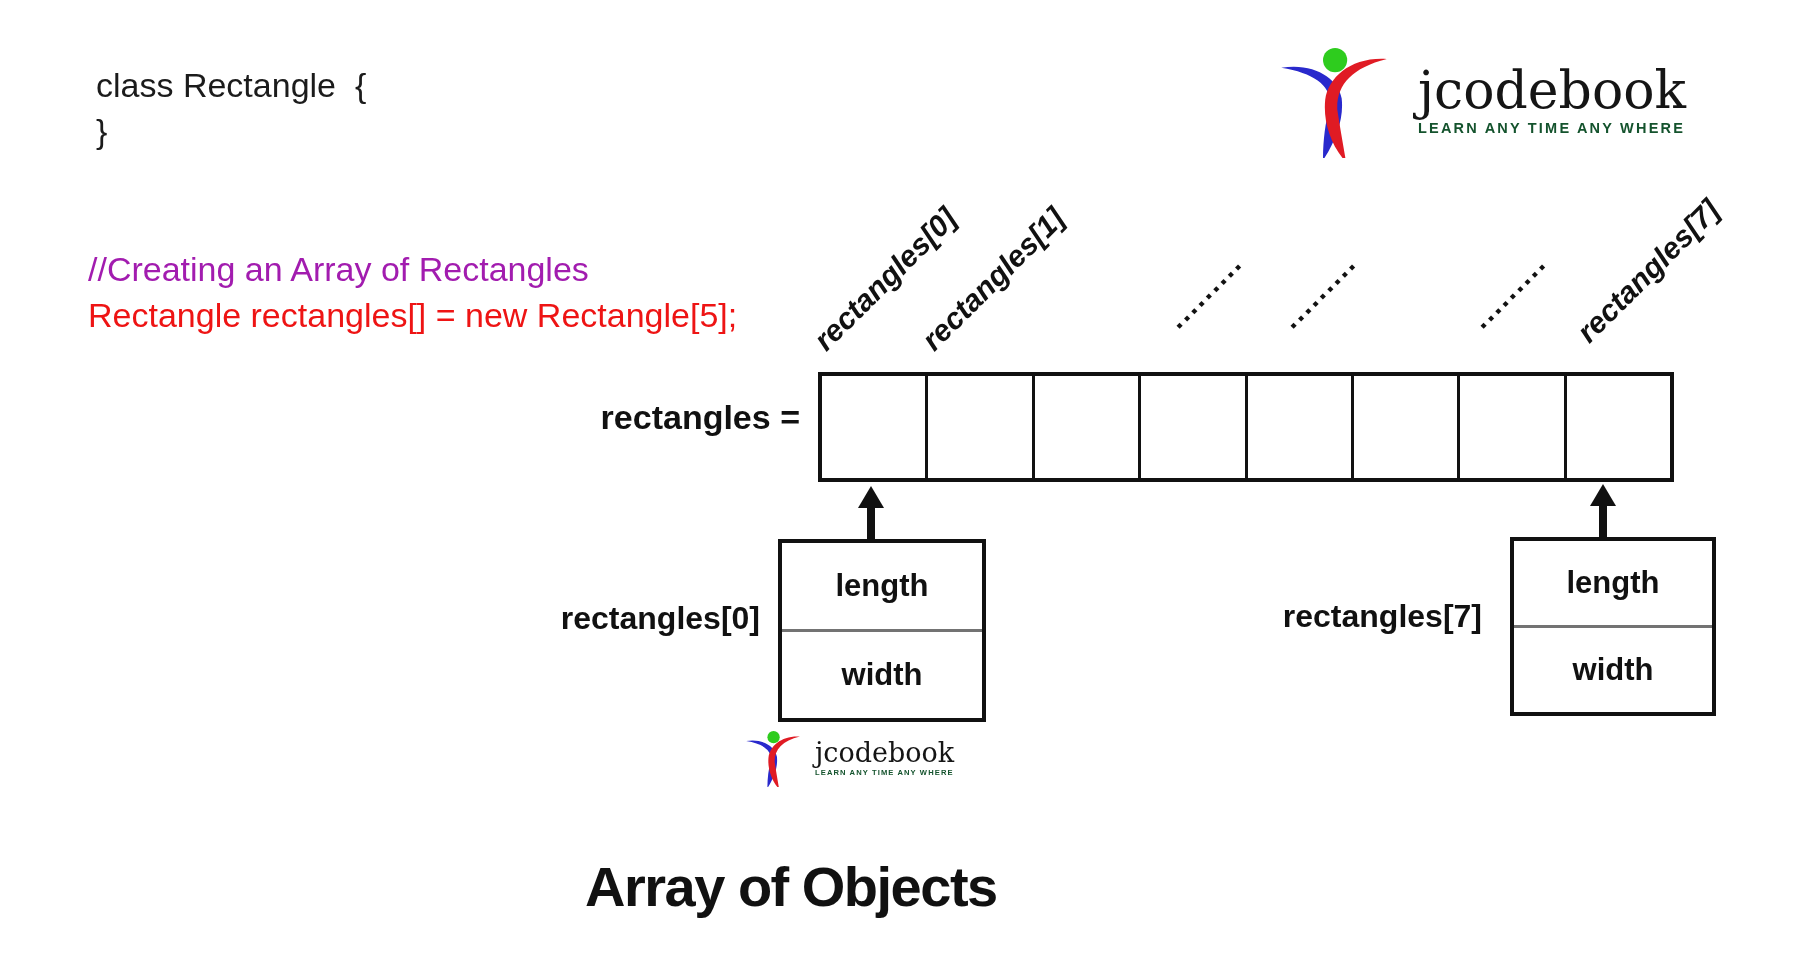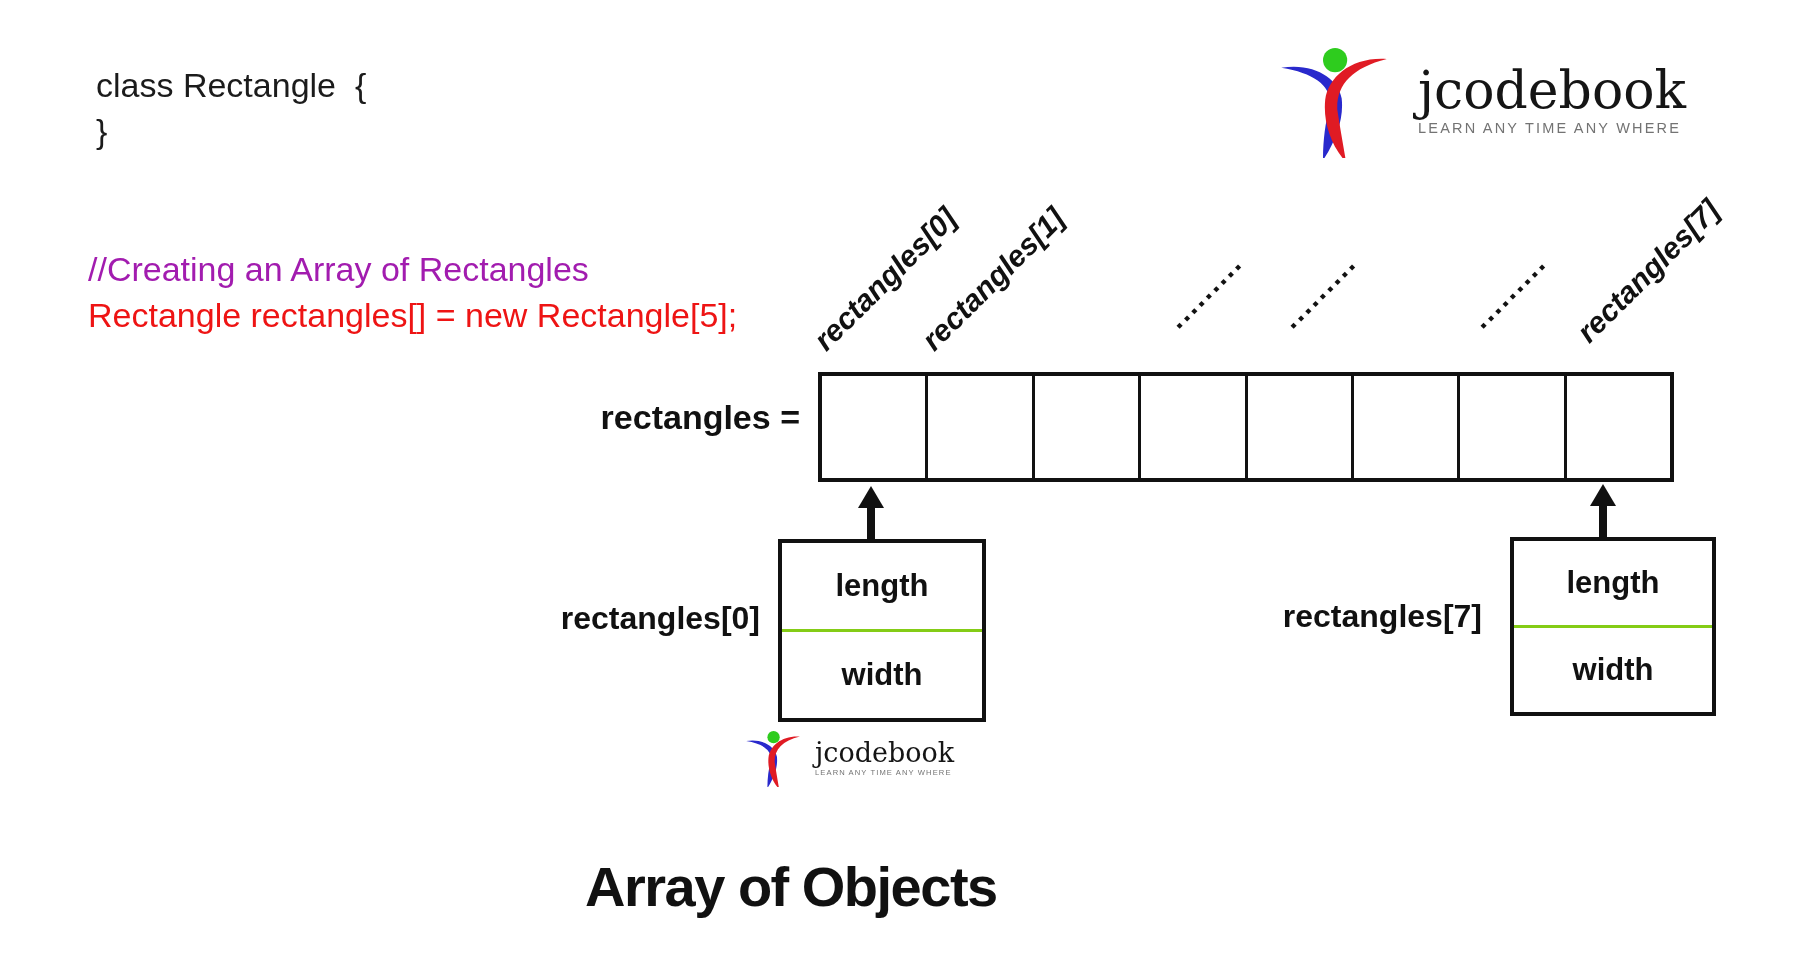--- a/index.html
+++ b/index.html
@@ -11,21 +11,21 @@
   .code-line { white-space:pre; }
   .code-blue { color:#a21caf; }
   .code-red  { color:#ee1414; }
   .code-top  { left:88px; top:62px;margin-left:8px; }
   .code-bottom { left:88px; top:246px; }
 
   
   .logo { position:absolute; display:flex; align-items:center; }
   .logo-text { display:flex; flex-direction:column; }
   .brand-name { font-family:"DejaVu Serif", serif; color:#151515; }
-  .brand-tagline { font-weight:400; color:#737373; white-space:nowrap; }
+  .brand-tagline { font-weight:700; color:#14532d; white-space:nowrap; }
   .logo-large { left:1272px; top:48px; }
   .logo-large .mark { width:124px; height:110px; }
   .logo-large .logo-text { margin-left:22px; margin-top:-8px; }
   .logo-large .brand-name { font-size:52px; line-height:56px; }
   .logo-large .brand-tagline { font-size:14.5px; letter-spacing:2.2px; margin-top:2px; }
   .logo-small { left:742px; top:731px; }
   .logo-small .mark { width:62px; height:56px; }
   .logo-small .logo-text { margin-left:11px; margin-top:-4px; }
   .logo-small .brand-name { font-size:27px; line-height:29px; }
   .logo-small .brand-tagline { font-size:7.6px; letter-spacing:1.1px; margin-top:1px; }
@@ -58,21 +58,21 @@
   .arrow-left  .arrow-head  { left:858px; top:486px; }
   .arrow-left  .arrow-shaft { left:867px; top:504px; height:36px; }
   .arrow-right .arrow-head  { left:1590px; top:484px; }
   .arrow-right .arrow-shaft { left:1599px; top:502px; height:36px; }
 
   
   .obj-box { position:absolute; border:4px solid #111; background:#fff;
              display:flex; flex-direction:column; }
   .obj-row { flex:1; display:flex; align-items:center; justify-content:center;
              font-size:31px; font-weight:700; color:#111; }
-  .obj-row.first { border-bottom:3px solid #84cc16; }
+  .obj-row.first { border-bottom:3px solid #737373; }
   .obj-box-0 { left:778px;  top:539px; width:208px; height:183px; }
   .obj-box-7 { left:1510px; top:537px; width:206px; height:179px; }
   .obj-label { position:absolute; font-size:32px; font-weight:700; color:#111; text-align:right; }
   .obj-label-0 { left:470px;  top:600px; width:290px; }
   .obj-label-7 { left:1200px; top:598px; width:282px; }
 
   
   .diagram-title { position:absolute; left:585px; top:854px; font-size:56px; font-weight:700;
                    letter-spacing:-1.5px; color:#111; }
 </style>

